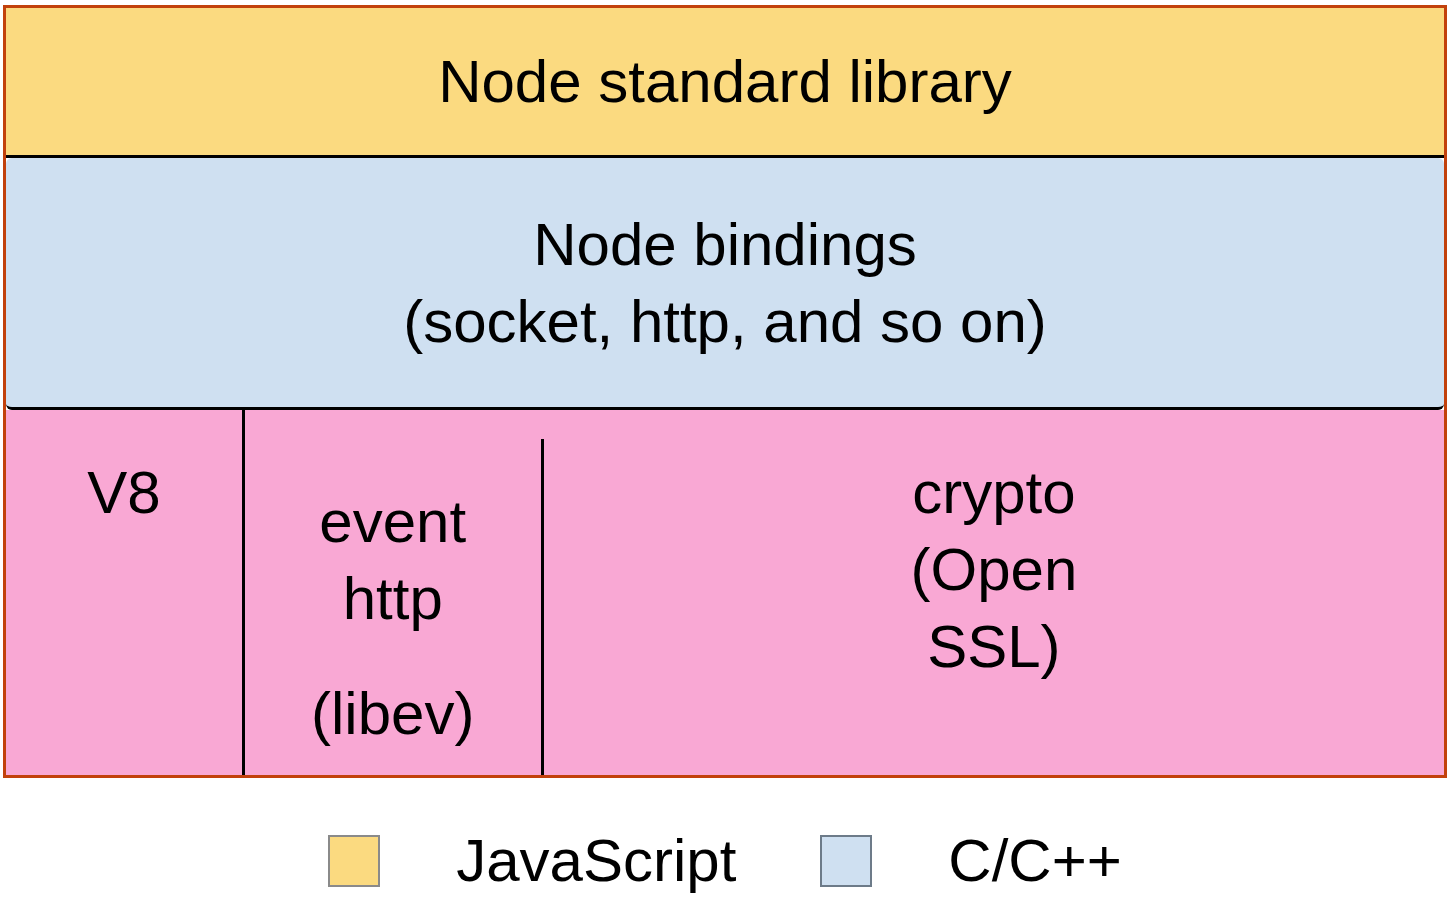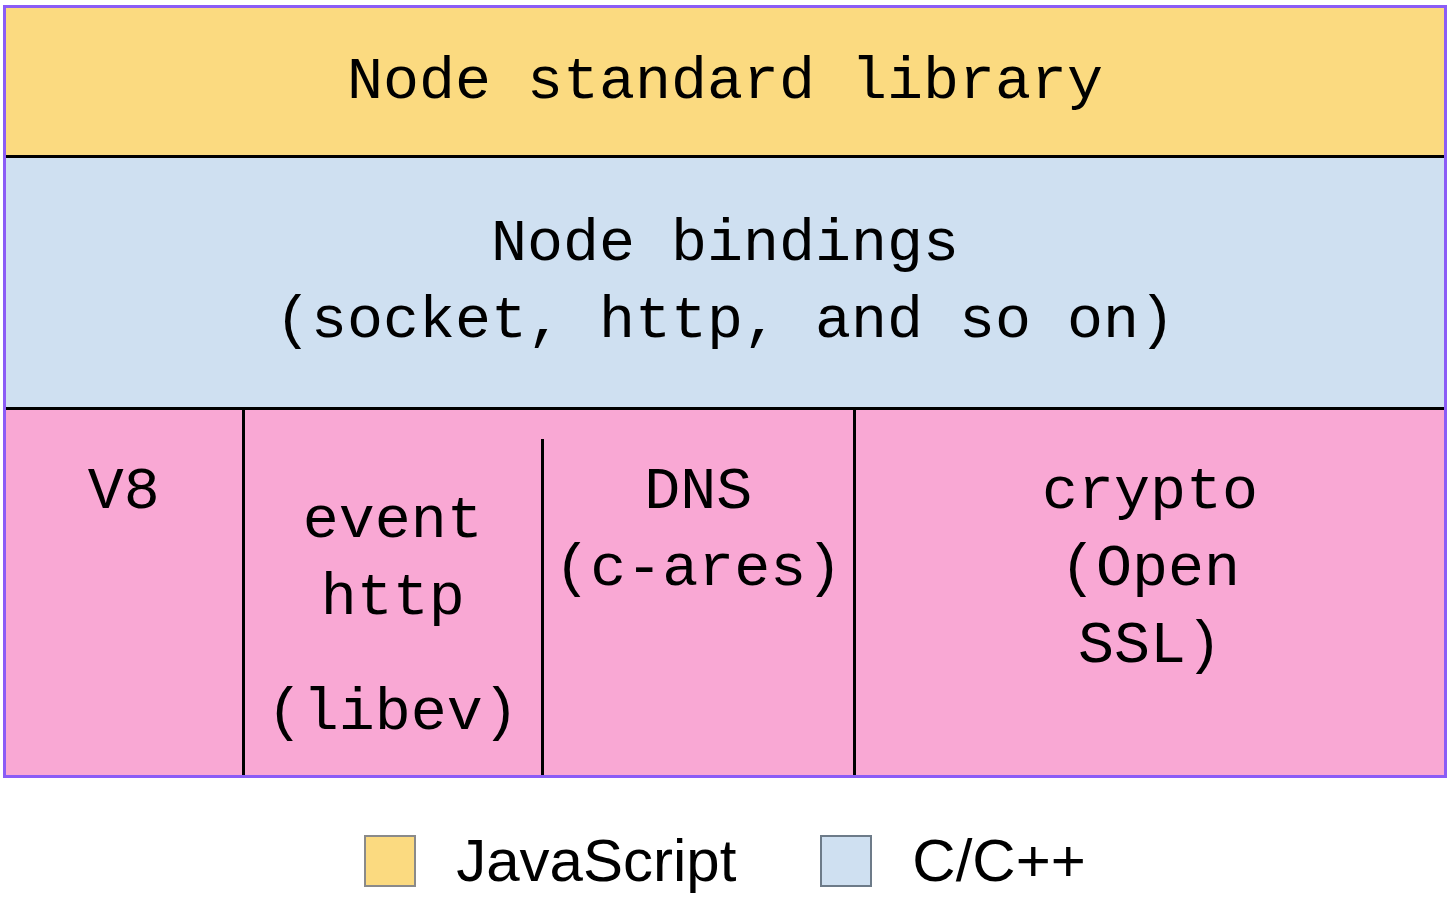--- a/index.html
+++ b/index.html
@@ -10,40 +10,40 @@
     position: relative;
     overflow: hidden;
   }
 
   .stage { position: relative; width: 1450px; height: 910px; background: #ffffff; }
 
   .box {
     position: absolute;
     left: 3px; top: 5px;
     width: 1444px;
-    border: 3px solid #8b5cf6;
-    font-family: Liberation Mono, monospace;
+    border: 3px solid #c2410c;
   }
 
   .row-js {
     height: 150px;
     background: #FBDA80;
     border-bottom: 3px solid #000000;
     display: flex; align-items: center; justify-content: center;
     font-size: 60px;
   }
 
   .row-bindings {
     height: 252px;
     background: #CFE0F1;
     border-bottom: 3px solid #000000;
     display: flex; flex-direction: column;
     align-items: center; justify-content: center;
     font-size: 60px;
     text-align: center;
+    border-radius: 6px;
   }
   .row-bindings .t { line-height: 77px; }
 
   .row-components {
     height: 365px;
     background: #f9a8d4;
     display: flex;
     align-items: stretch;
   }
   .cell {
@@ -71,21 +71,21 @@
     gap: 84px;
     font-size: 60px;
   }
   .legend-item { display: flex; align-items: center; gap: 40px; }
   .swatch {
     width: 52px; height: 52px;
     display: inline-block;
   }
   .swatch-js { background: #FBDA80; border: 2px solid #8a8a8a; }
   .swatch-c  { background: #CFE0F1; border: 2px solid #6d7b89; }
-  .legend-label { line-height: 70px; }
+  .legend-label { line-height: 70px; margin-left: 36px; }
 </style>
 </head>
 <body>
 
 <div class="stage">
 
   <div class="box">
 
     <div class="row-js">
       <div class="t">Node standard library</div>
@@ -103,24 +103,20 @@
       </div>
 
 
       <div class="cell cell-event">
         <div class="cell-line">event</div>
         <div class="cell-line">http</div>
         <div class="cell-gap"></div>
         <div class="cell-line">(libev)</div>
       </div>
 
-      <div class="cell cell-dns">
-        <div class="cell-line">DNS</div>
-        <div class="cell-line">(c-ares)</div>
-      </div>
 
       <div class="cell cell-crypto">
         <div class="cell-line">crypto</div>
         <div class="cell-line">(Open</div>
         <div class="cell-line">SSL)</div>
       </div>
 
     </div>
   </div>
 

